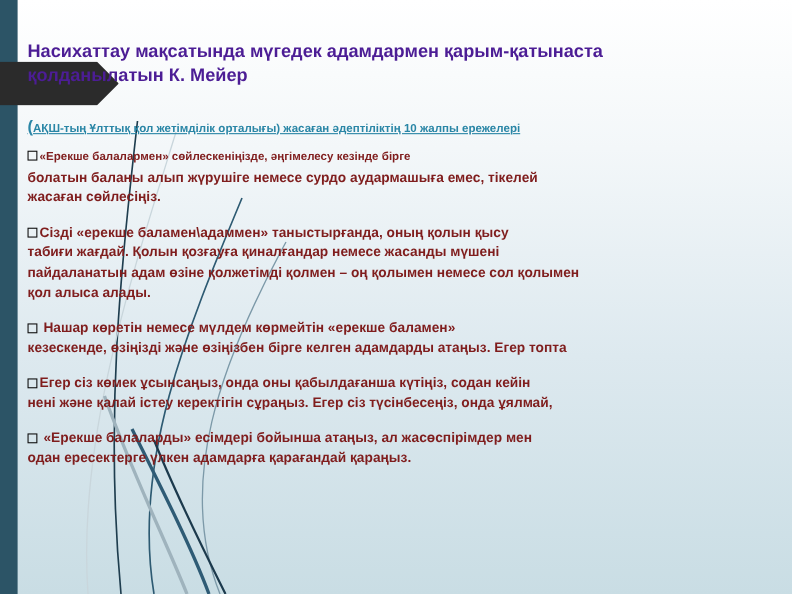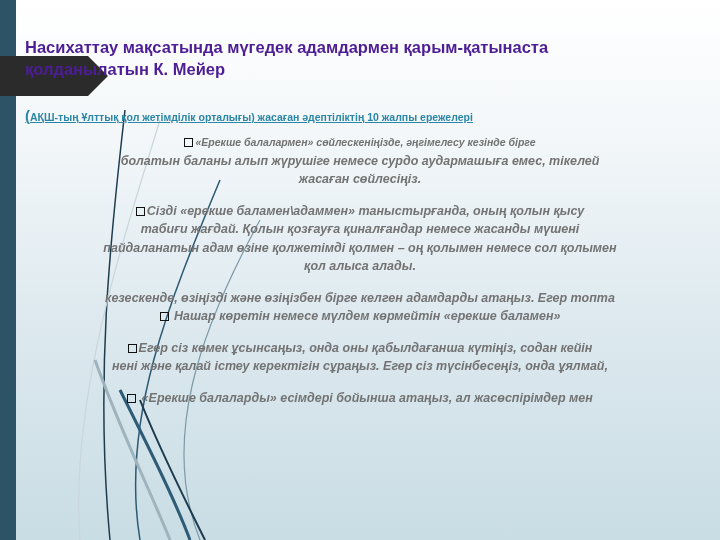--- a/index.html
+++ b/index.html
@@ -24,22 +24,22 @@
       position: absolute; left: 25px; top: 36px; width: 680px;
       color: #4c1d95; font-weight: bold; font-size: 16.5px; line-height: 22px;
     }
     .subtitle {
       position: absolute; left: 25px; top: 108px; width: 680px;
       color: #2a86a6; font-weight: bold; font-size: 10.5px; line-height: 16px; text-decoration: underline;
     }
     .subtitle .paren { font-size: 15px; }
     .content {
       position: absolute; left: 25px; top: 133px; width: 670px;
-      color: #737373; font-weight: bold; font-style: italic;
-      font-size: 12.5px; line-height: 18.5px; text-align: center;
+      color: #7f1d1d; font-weight: bold; 
+      font-size: 12.5px; line-height: 18.5px;
     }
     .para { margin: 0 0 13px 0; }
     .para .first-small { font-size: 10.5px; }
     .bullet {
       display: inline-block; width: 9px; height: 9px; border: 1.5px solid #111;
       margin-right: 2px; vertical-align: -1px; box-sizing: border-box; background: transparent;
       font-style: normal;
     }
     .line { display: block; white-space: nowrap; }
   </style>
@@ -75,23 +75,24 @@
     <span class="line">болатын баланы алып жүрушіге немесе сурдо аудармашыға емес, тікелей</span>
     <span class="line">жасаған сөйлесіңіз.</span>
   </div>
   <div class="para">
     <span class="line"><span class="bullet"></span><span>Сізді «ерекше баламен\адаммен» таныстырғанда, оның қолын қысу</span></span>
     <span class="line">табиғи жағдай. Қолын қозғауға қиналғандар немесе жасанды мүшені</span>
     <span class="line">пайдаланатын адам өзіне қолжетімді қолмен – оң қолымен немесе сол қолымен</span>
     <span class="line">қол алыса алады.</span>
   </div>
   <div class="para">
+    <span class="line"><span class="bullet"></span><span> Нашар көретін немесе мүлдем көрмейтін «ерекше баламен»</span></span>
     <span class="line">кезескенде, өзіңізді және өзіңізбен бірге келген адамдарды атаңыз. Егер топта</span>
-    <span class="line"><span class="bullet"></span><span> Нашар көретін немесе мүлдем көрмейтін «ерекше баламен»</span></span>
   </div>
   <div class="para">
     <span class="line"><span class="bullet"></span><span>Егер сіз көмек ұсынсаңыз, онда оны қабылдағанша күтіңіз, содан кейін</span></span>
     <span class="line">нені және қалай істеу керектігін сұраңыз. Егер сіз түсінбесеңіз, онда ұялмай,</span>
   </div>
   <div class="para">
     <span class="line"><span class="bullet"></span><span> «Ерекше балаларды» есімдері бойынша атаңыз, ал жасөспірімдер мен</span></span>
+    <span class="line">одан ересектерге үлкен адамдарға қарағандай қараңыз.</span>
   </div>
 </div>
 
 </body></html>

